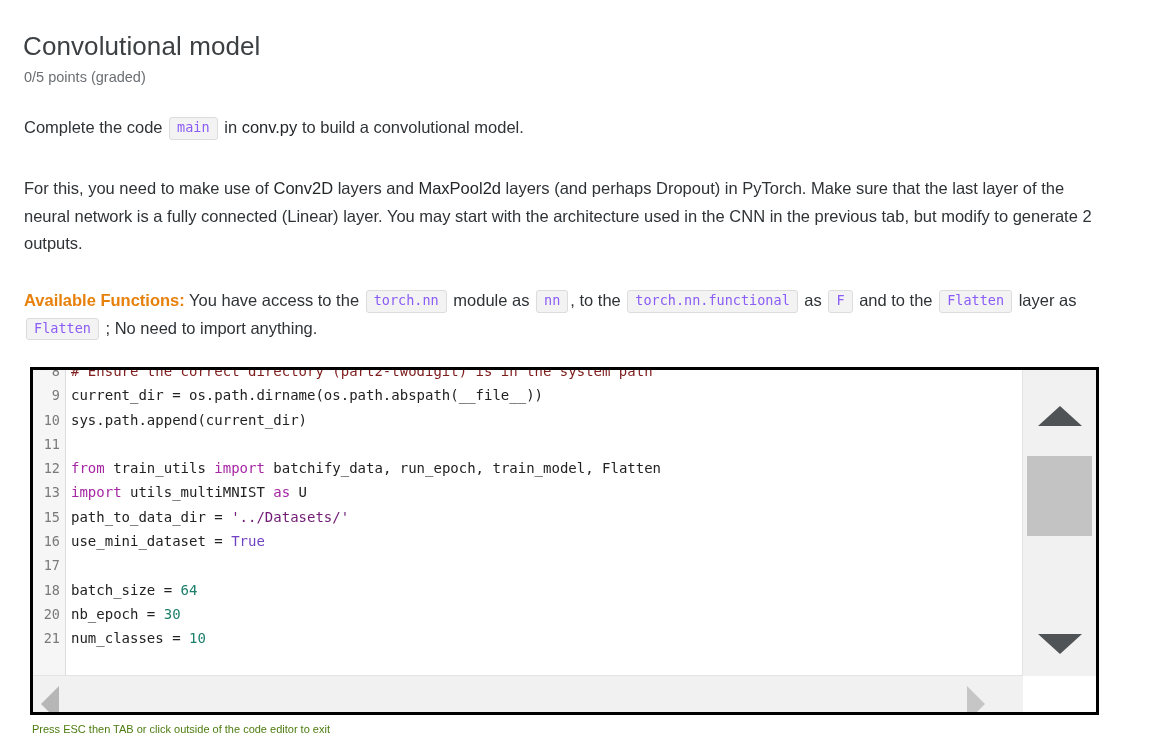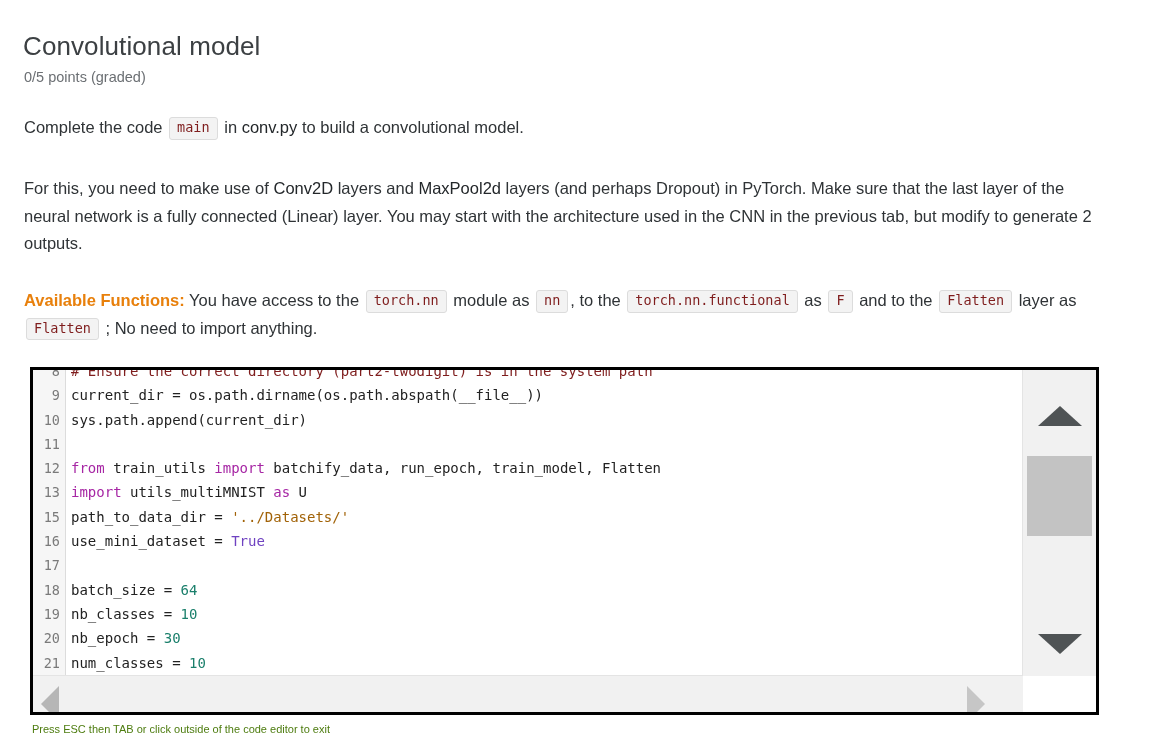--- a/index.html
+++ b/index.html
@@ -60,21 +60,21 @@
   }
 
   
   code.chip {
     font-family: "DejaVu Sans Mono", "Liberation Mono", monospace;
     font-size: 13.5px;
     background: #f3f3f3;
     border: 1px solid #dcdcdc;
     border-radius: 3px;
     padding: 3px 7px 4px 7px;
-    color: #7f1d1d;
+    color: #8b5cf6;
     white-space: nowrap;
     line-height: 1;
     display: inline-block;
     vertical-align: 1px;
     margin: 0 2px;
   }
 
   
   .editor {
     position: absolute;
@@ -130,21 +130,21 @@
     user-select: none;
   }
   .ctext {
     display: inline-block;
     padding-left: 6px;
     color: #222222;
   }
 
   .tok-com { color: #7f1d1d; }
   .tok-kw  { color: #a626a4; }
-  .tok-str { color: #a16207; }
+  .tok-str { color: #701a75; }
   .tok-num { color: #1a7f6b; text-align: center; }
   .tok-bool{ color: #6f42c1; }
 
   
   .vscroll {
     position: absolute;
     right: 0;
     top: 0;
     width: 73px;
     bottom: 36px;
@@ -242,21 +242,20 @@
           <div class="cline"><span class="ln">8</span><span class="ctext"><span class="tok-com"># Ensure the correct directory (part2-twodigit) is in the system path</span></span></div>
           <div class="cline"><span class="ln">9</span><span class="ctext"><span>current_dir = os.path.dirname(os.path.abspath(__file__))</span></span></div>
           <div class="cline"><span class="ln">10</span><span class="ctext"><span>sys.path.append(current_dir)</span></span></div>
           <div class="cline"><span class="ln">11</span><span class="ctext"><span></span></span></div>
           <div class="cline"><span class="ln">12</span><span class="ctext"><span class="tok-kw">from</span><span> train_utils </span><span class="tok-kw">import</span><span> batchify_data, run_epoch, train_model, Flatten</span></span></div>
           <div class="cline"><span class="ln">13</span><span class="ctext"><span class="tok-kw">import</span><span> utils_multiMNIST </span><span class="tok-kw">as</span><span> U</span></span></div>
           <div class="cline"><span class="ln">15</span><span class="ctext"><span>path_to_data_dir = </span><span class="tok-str">'../Datasets/'</span></span></div>
           <div class="cline"><span class="ln">16</span><span class="ctext"><span>use_mini_dataset = </span><span class="tok-bool">True</span></span></div>
           <div class="cline"><span class="ln">17</span><span class="ctext"><span></span></span></div>
           <div class="cline"><span class="ln">18</span><span class="ctext"><span>batch_size = </span><span class="tok-num">64</span></span></div>
-          <div class="cline"><span class="ln">19</span><span class="ctext"><span>nb_classes = </span><span class="tok-num">10</span></span></div>
           <div class="cline"><span class="ln">20</span><span class="ctext"><span>nb_epoch = </span><span class="tok-num">30</span></span></div>
           <div class="cline"><span class="ln">21</span><span class="ctext"><span>num_classes = </span><span class="tok-num">10</span></span></div>
         </div>
 
       <div class="vscroll">
         <div class="vs-up"></div>
         <div class="vs-thumb"></div>
         <div class="vs-down"></div>
       </div>
 

